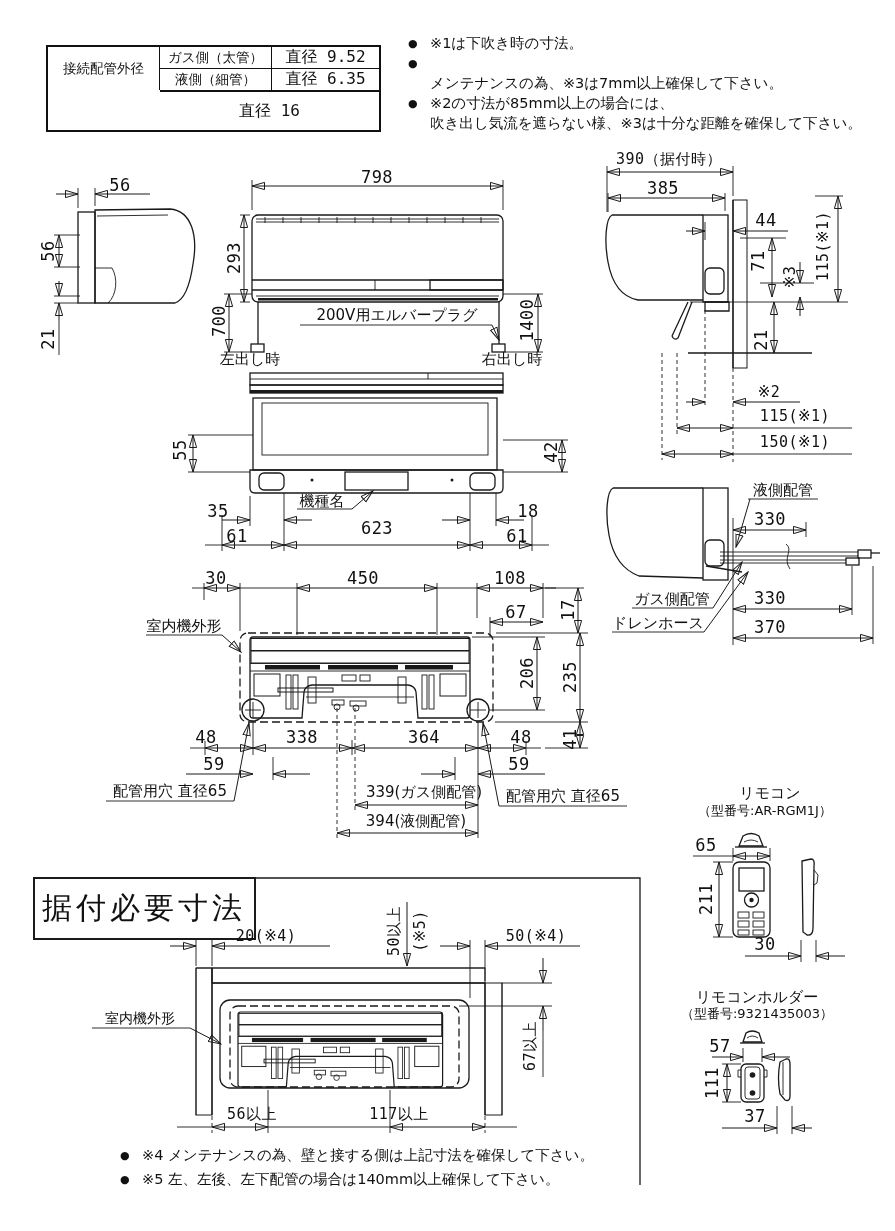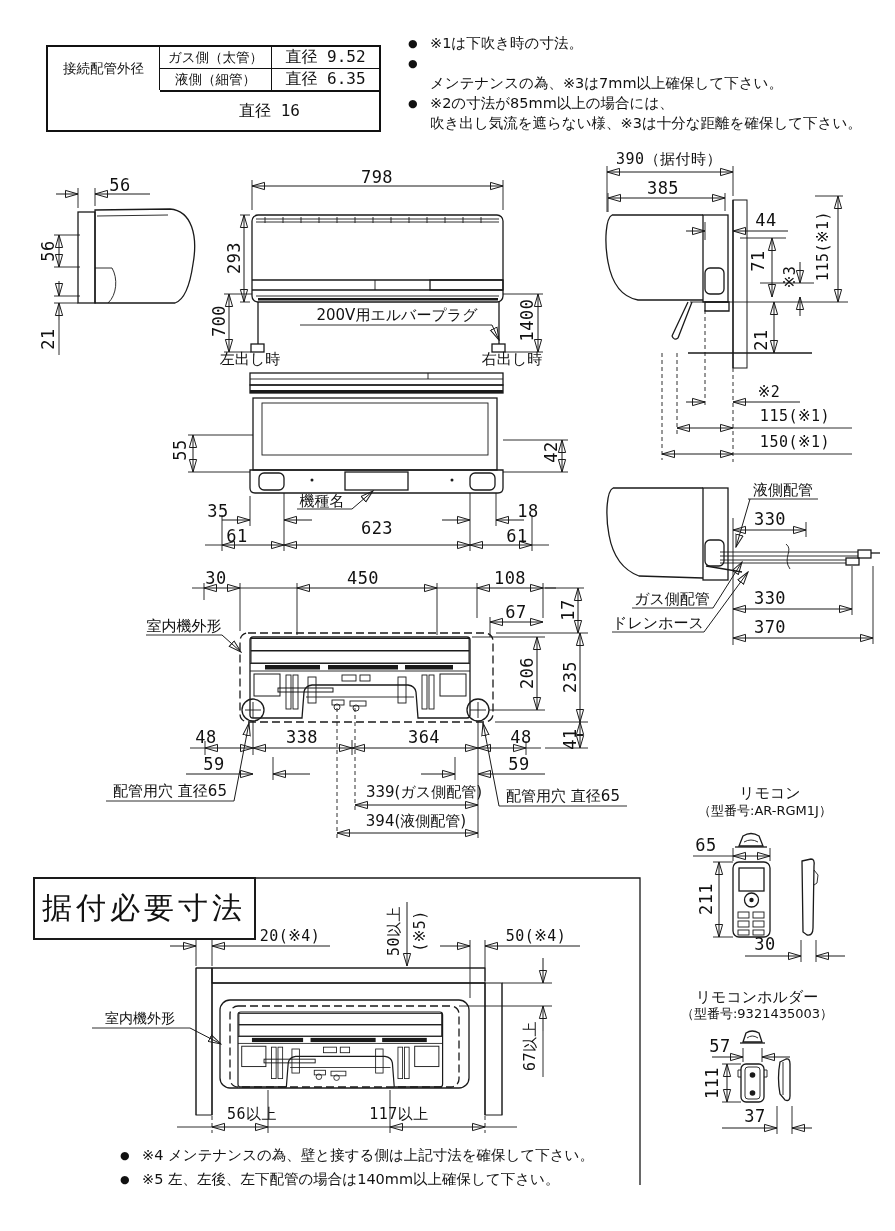--- a/index.html
+++ b/index.html
@@ -491,21 +491,21 @@
   <div class="lbl cv" style="left:706px;top:899px">211</div>
   <div class="lbl c" style="left:765px;top:944px">30</div>
 
   <div class="lbl c jp s15" style="left:757px;top:997px">リモコンホルダー</div>
   <div class="lbl c jp s13" style="left:757px;top:1014px">（型番号:9321435003）</div>
   <div class="lbl c" style="left:720px;top:1046px">57</div>
   <div class="lbl cv" style="left:712px;top:1083px">111</div>
   <div class="lbl c" style="left:755px;top:1116px">37</div>
 
   <div class="lbl c jp t25" style="left:144px;top:908px">据付必要寸法</div>
-  <div class="lbl c s15" style="left:290px;top:936px">20(※4)</div>
+  <div class="lbl c s15" style="left:266px;top:936px">20(※4)</div>
   <div class="lbl cv s15" style="left:394px;top:931px">50以上</div>
   <div class="lbl cv s15" style="left:420px;top:931px">(※5)</div>
   <div class="lbl c s15" style="left:536px;top:936px">50(※4)</div>
   <div class="lbl c jp" style="left:140px;top:1019px">室内機外形</div>
   <div class="lbl cv s15" style="left:530px;top:1046px">67以上</div>
   <div class="lbl c s15" style="left:252px;top:1114px">56以上</div>
   <div class="lbl c s15" style="left:399px;top:1114px">117以上</div>
 
   <div class="nb">
     <div class="row">

